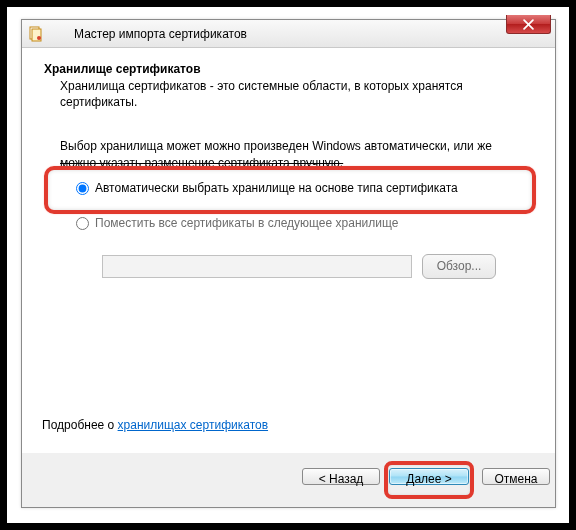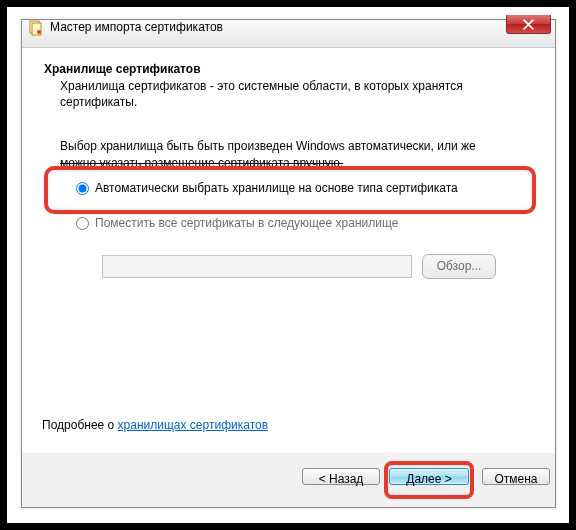--- a/index.html
+++ b/index.html
@@ -1,20 +1,20 @@
 <!DOCTYPE html>
 <html><head>
 <meta charset="utf-8">
 <style>
   * { box-sizing: border-box; }
   html, body { margin:0; padding:0; }
   body { width:576px; height:530px; background:#000; font-family:"Segoe UI",Tahoma,Arial,sans-serif; font-size:12px; color:#000; }
   .outer { position:absolute; top:6px; left:6px; width:564px; height:518px; border:1px solid #000; background:#fff; }
   .window { position:absolute; top:12px; left:14px; width:535px; height:489px; background:#fff; border:1px solid #8a8a8a; box-shadow:0 0 3px rgba(0,0,0,.15); }
-  .titlebar { height:28px; background:linear-gradient(#f9f9f9,#e7e7e7); border-bottom:1px solid #c9c9c9; display:flex; align-items:flex-start; padding:0 0 0 6px; }
+  .titlebar { height:28px; background:linear-gradient(#f9f9f9,#e7e7e7); border-bottom:1px solid #c9c9c9; display:flex; align-items:center; padding:0 0 0 6px;gap:24px; }
   .titlebar .icon { width:16px; height:16px; margin-right:6px; display:flex; align-items:center; justify-content:center; }
   .titlebar .icon svg { width:16px; height:16px; }
   .titlebar .title { font-size:12px; color:#000; flex:1; }
   .close-btn { width:45px; height:19px; margin-right:4px; margin-top:-5px; align-self:flex-start; border:1px solid #8b2a2a; border-top:none; border-radius:0 0 3px 3px; background:linear-gradient(#e27575,#c83b3b 48%,#b31e1e 52%,#d64a4a); display:flex; align-items:center; justify-content:center; cursor:pointer; }
   .close-btn svg { width:11px; height:11px; }
   .body { position:absolute; top:28px; left:0; right:0; bottom:0; }
   .content { padding:14px 22px 0 22px; }
   .section-title { font-weight:700; font-size:12px; margin-bottom:2px; }
   .section-desc { font-size:12px; margin:0 0 0 16px; max-width:430px; line-height:1.35; }
   .prompt { margin-top:28px; margin-left:16px; font-size:12px; line-height:1.35; }
@@ -57,21 +57,21 @@
             <path d="M1 1 L9 9 M9 1 L1 9" stroke="#fff" stroke-width="1.6" stroke-linecap="round"></path>
           </svg>
       </div>
     </div>
 
     <div class="body">
       <div class="content">
         <div class="section-title">Хранилище сертификатов</div>
         <div class="section-desc">Хранилища сертификатов - это системные области, в которых хранятся сертификаты.</div>
         <div class="prompt">
-          <span>Выбор хранилища быть быть произведен Windows автоматически, или же</span><br>
+          <span>Выбор хранилища может можно произведен Windows автоматически, или же</span><br>
           <span class="strike">можно указать размещение сертификата вручную.</span>
         </div>
       </div>
 
       <div class="red-box1"></div>
 
       <label class="radio-row disabled" id="row-manual">
         <input type="radio" name="store" style="">
         <span>Поместить все сертификаты в следующее хранилище</span>
       </label>

